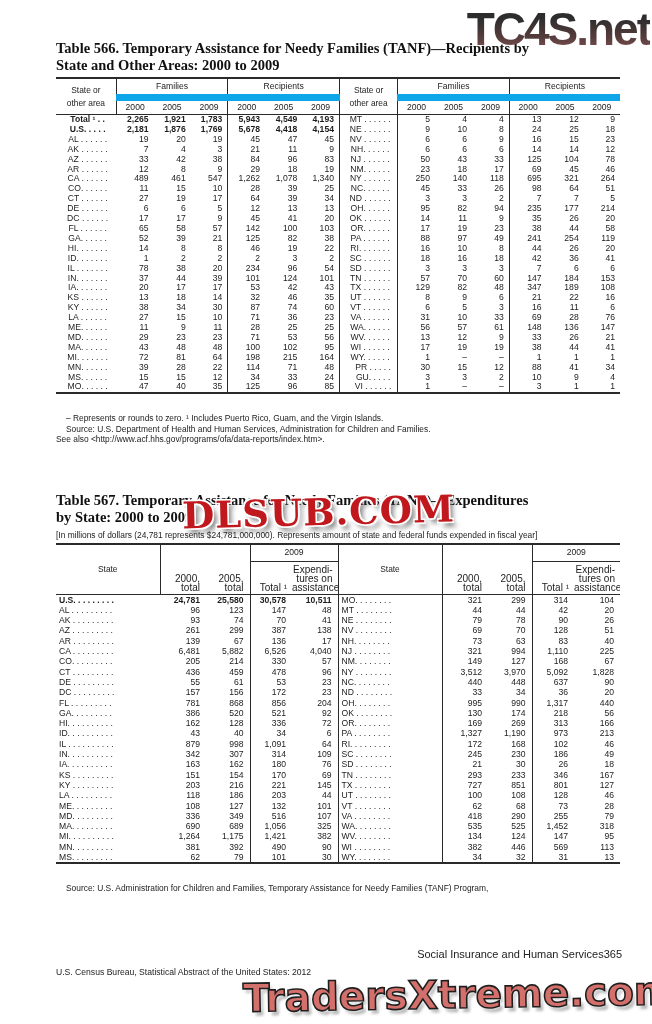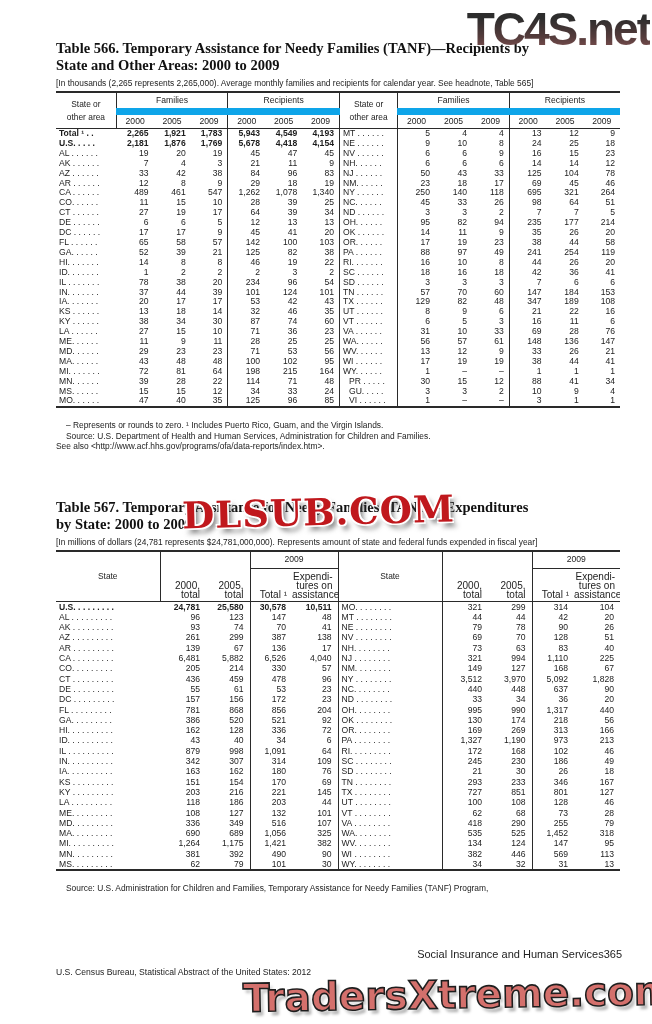--- a/index.html
+++ b/index.html
@@ -25,38 +25,38 @@
   .vr-r{border-right:1px solid #2a2a2a;}
 
   
   .t566 th,.t566 td{font-size:8.6px;line-height:9.9px;}
   .t566 thead th{text-align:center;}
   .t566 .h1 th{height:15px;vertical-align:middle;}
   .t566 .h2 th{height:13px;}
   .t566 .grp{border-bottom:7px solid #0ea5e9;}
   .t566 th.stub{vertical-align:middle;font-size:8.4px;line-height:13px;}
   .t566 tbody tr{height:9.9px;}
-  .t566 td.label{text-align:left;padding-left:3px;}
+  .t566 td.label{text-align:center;padding-left:3px;}
   .t566 td.num{text-align:right;padding-right:5px;}
   td.ind{padding-left:9px !important;}
 
   
   .t567 th,.t567 td{font-size:8.6px;line-height:10.3px;}
   .t567 .h1 th{height:16px;}
   .t567 .h2 th{height:30px;vertical-align:bottom;}
   .t567 th.stub{vertical-align:middle;text-align:center;font-size:8.4px;}
   .t567 th.ycol{vertical-align:bottom;text-align:right;padding-right:6px;padding-bottom:2px;font-size:10px;line-height:9px;}
   .t567 th.y2009{border-bottom:1px solid #2a2a2a;text-align:center;vertical-align:middle;}
   .t567 th.subh{text-align:right;padding-right:5px;padding-bottom:2px;font-size:10px;line-height:9px;}
   .t567 tbody tr{height:10.3px;}
   .t567 td.label{text-align:left;padding-left:3px;}
   .t567 td.num{text-align:right;padding-right:6px;}
 
   
-  .fns{margin-top:12px;font-size:8.4px;line-height:10.4px;color:#222;}
+  .fns{margin-top:19px;font-size:8.4px;line-height:10.4px;color:#222;}
   .fns .ind{padding-left:10px;}
   .it{font-style:italic;}
   .gap567{margin-top:47px;}
 
   
   .footer-section{position:absolute;top:948px;left:56px;width:566px;text-align:right;font-size:11px;color:#222;}
   .footer-section .pageno{}
   .footer-credit{position:absolute;top:967px;left:56px;font-size:8.6px;color:#222;}
 
   
@@ -86,21 +86,20 @@
 </style>
 </head>
 <body>
 
 <div class="sheet">
 
   <div class="tbl-title">
     <span>Table 566. Temporary Assistance for Needy Families (TANF)—Recipients by</span><br>
     <span>State and Other Areas: 2000 to 2009</span>
   </div>
-  <div class="tbl-sub">[In thousands (2,265 represents 2,265,000). Average monthly families and recipients for calendar year. See headnote, Table 565]</div>
 
   <table class="t566">
     <colgroup>
       <col style="width:60px">
         <col style="width:37px">
         <col style="width:37px">
         <col style="width:37px">
       <col style="width:37px">
         <col style="width:37px">
         <col style="width:37px">

